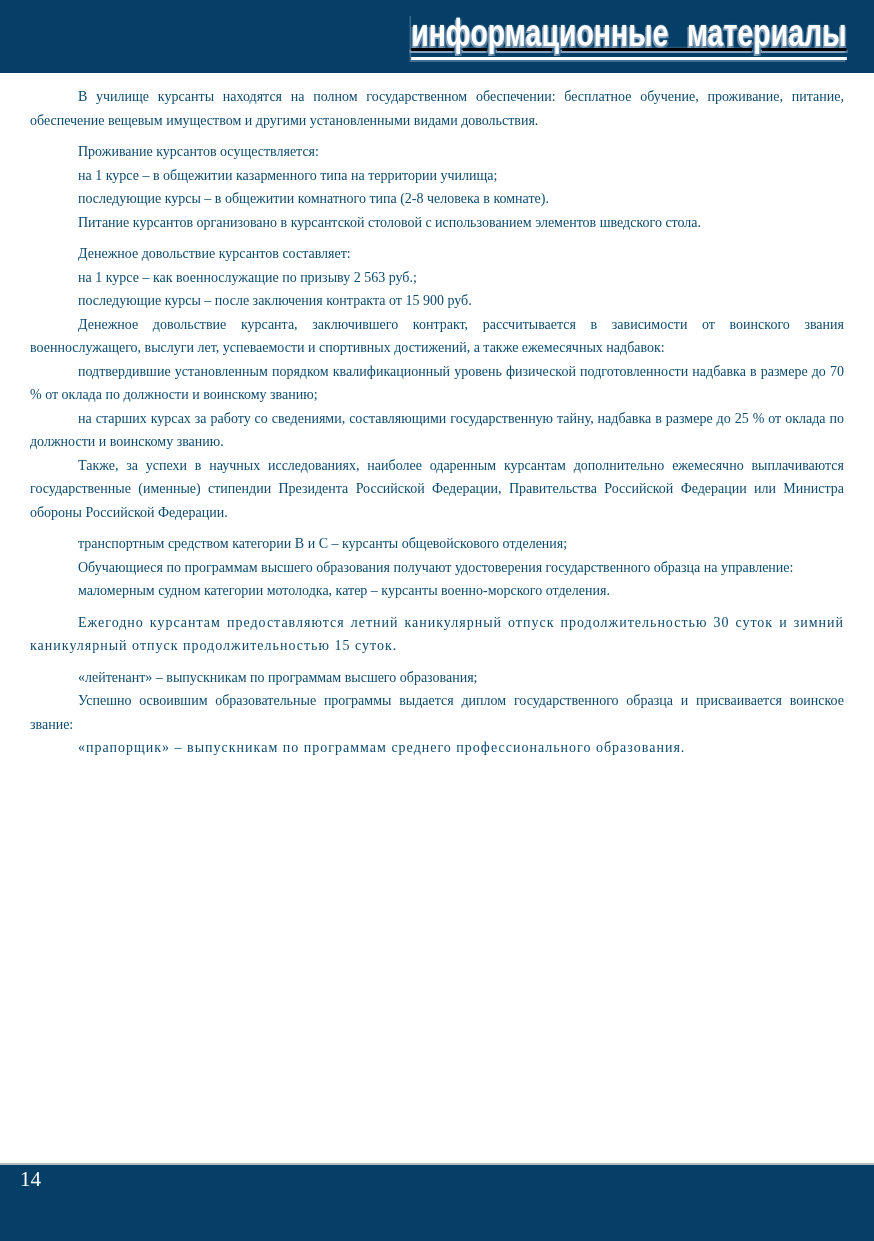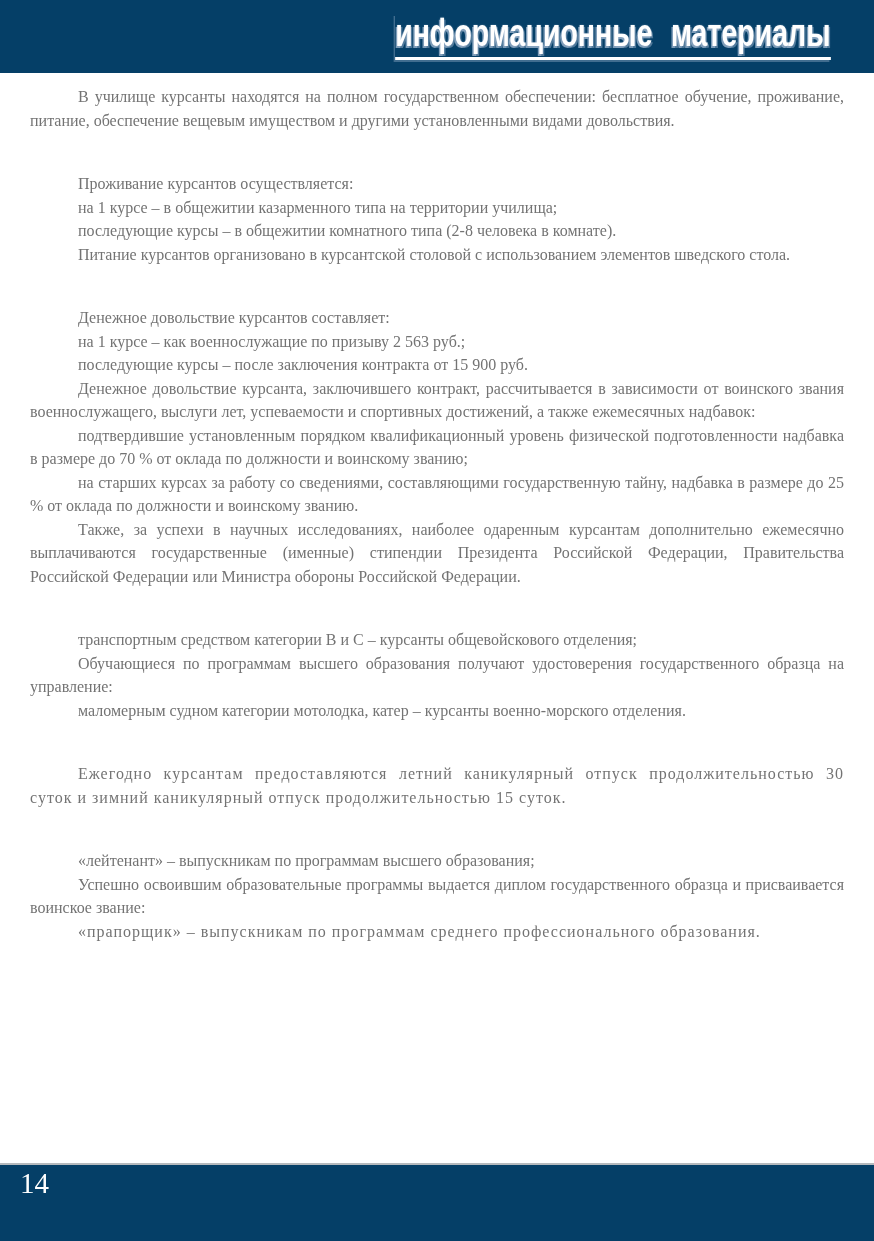--- a/index.html
+++ b/index.html
@@ -13,23 +13,23 @@
     width: 874px; height: 1241px;
     display: flex; flex-direction: column;
     background: #ffffff;
   }
 
   
   .header-bar {
     height: 73px; flex: 0 0 73px;
     background: #053f67;
     text-align: right;
-    padding-right: 44px;
+    padding-right: 28px;
     box-sizing: border-box;
-    display: flex; align-items: center; justify-content: flex-end;
+    display: flex; align-items: center; justify-content: flex-end; text-decoration: underline;
   }
   .page-title {
     display: inline-block;
     font-family: "Liberation Sans", sans-serif;
     font-weight: 700;
     font-size: 38px;
     line-height: 1;
     color: #ffffff;
     letter-spacing: 0px;
     word-spacing: 14px;
@@ -44,42 +44,42 @@
 
   
   .doc-body {
     flex: 1 1 auto;
     padding: 12px 30px 0 30px;
     box-sizing: border-box;
     overflow: hidden;
     color: #24262b;
   }
   .section { margin: 0; }
-  .section + .section { margin-top: 40px; }
+  .section + .section { margin-top: 8px; }
   .para {
     margin: 0;
-    font-size: 16px;
+    font-size: 14px;
     line-height: 23.5px;
     text-align: justify;
     text-indent: 48px;
-    color: #737373;
+    color: #0c4a6e;
   }
   .para.spread { letter-spacing: 1px; font-family: Liberation Serif, serif; }
 
   
   .footer-bar {
     height: 78px; flex: 0 0 78px;
     background: #053f67;
     border-top: 2px solid #b5b9bd;
     box-sizing: border-box;
     padding: 3px 0 0 20px;
   }
   .page-number {
     font-family: "Liberation Serif", serif;
-    font-size: 29px;
+    font-size: 21px;
     color: #ffffff;
     line-height: 1.1;
   }
 </style>
 </head>
 <body>
 
 <div class="page">
 
   <div class="header-bar">

